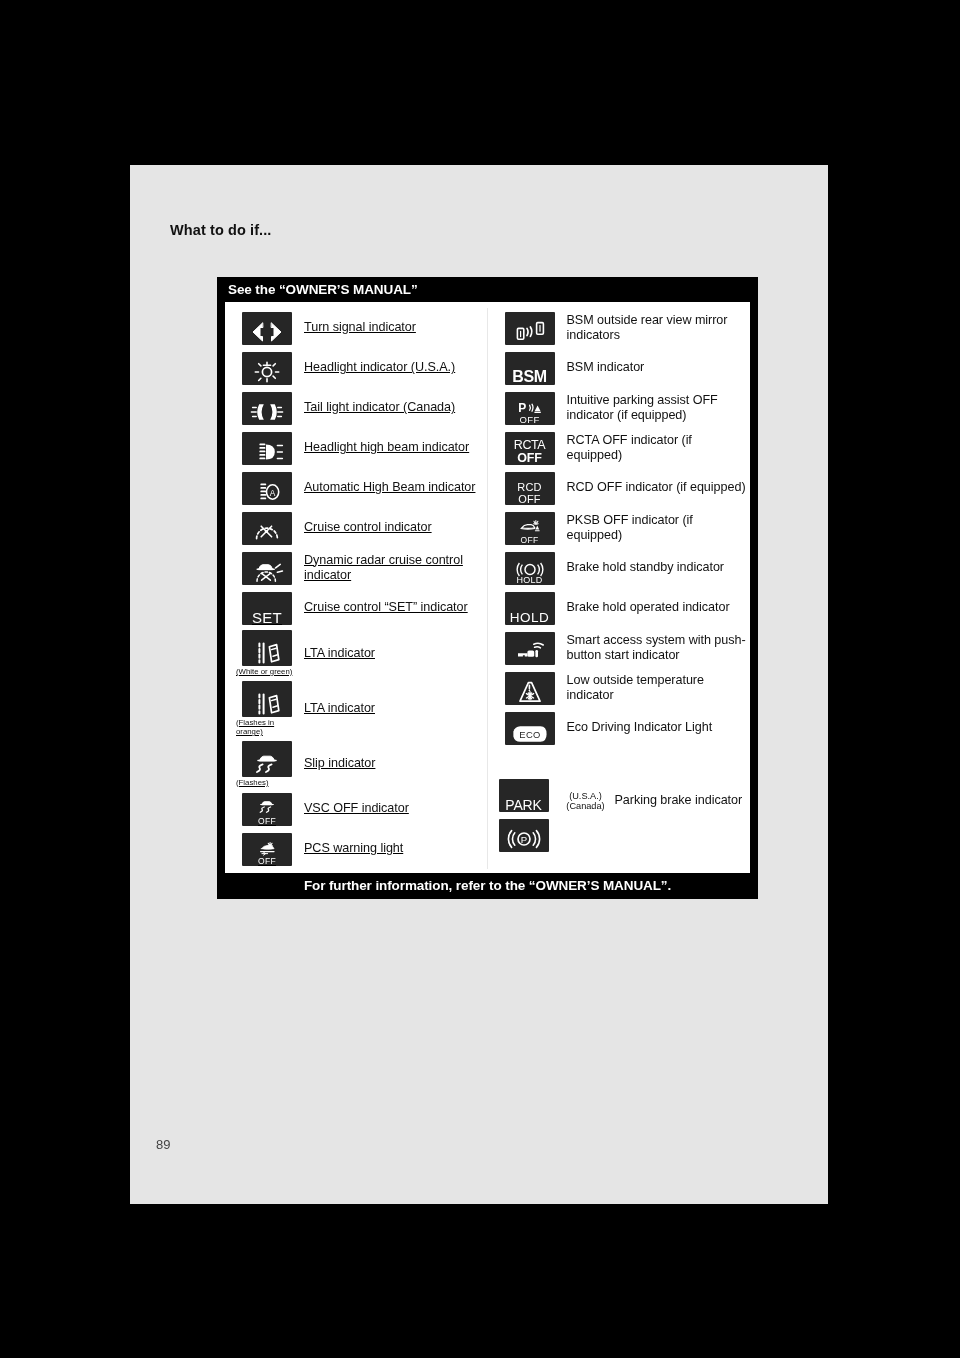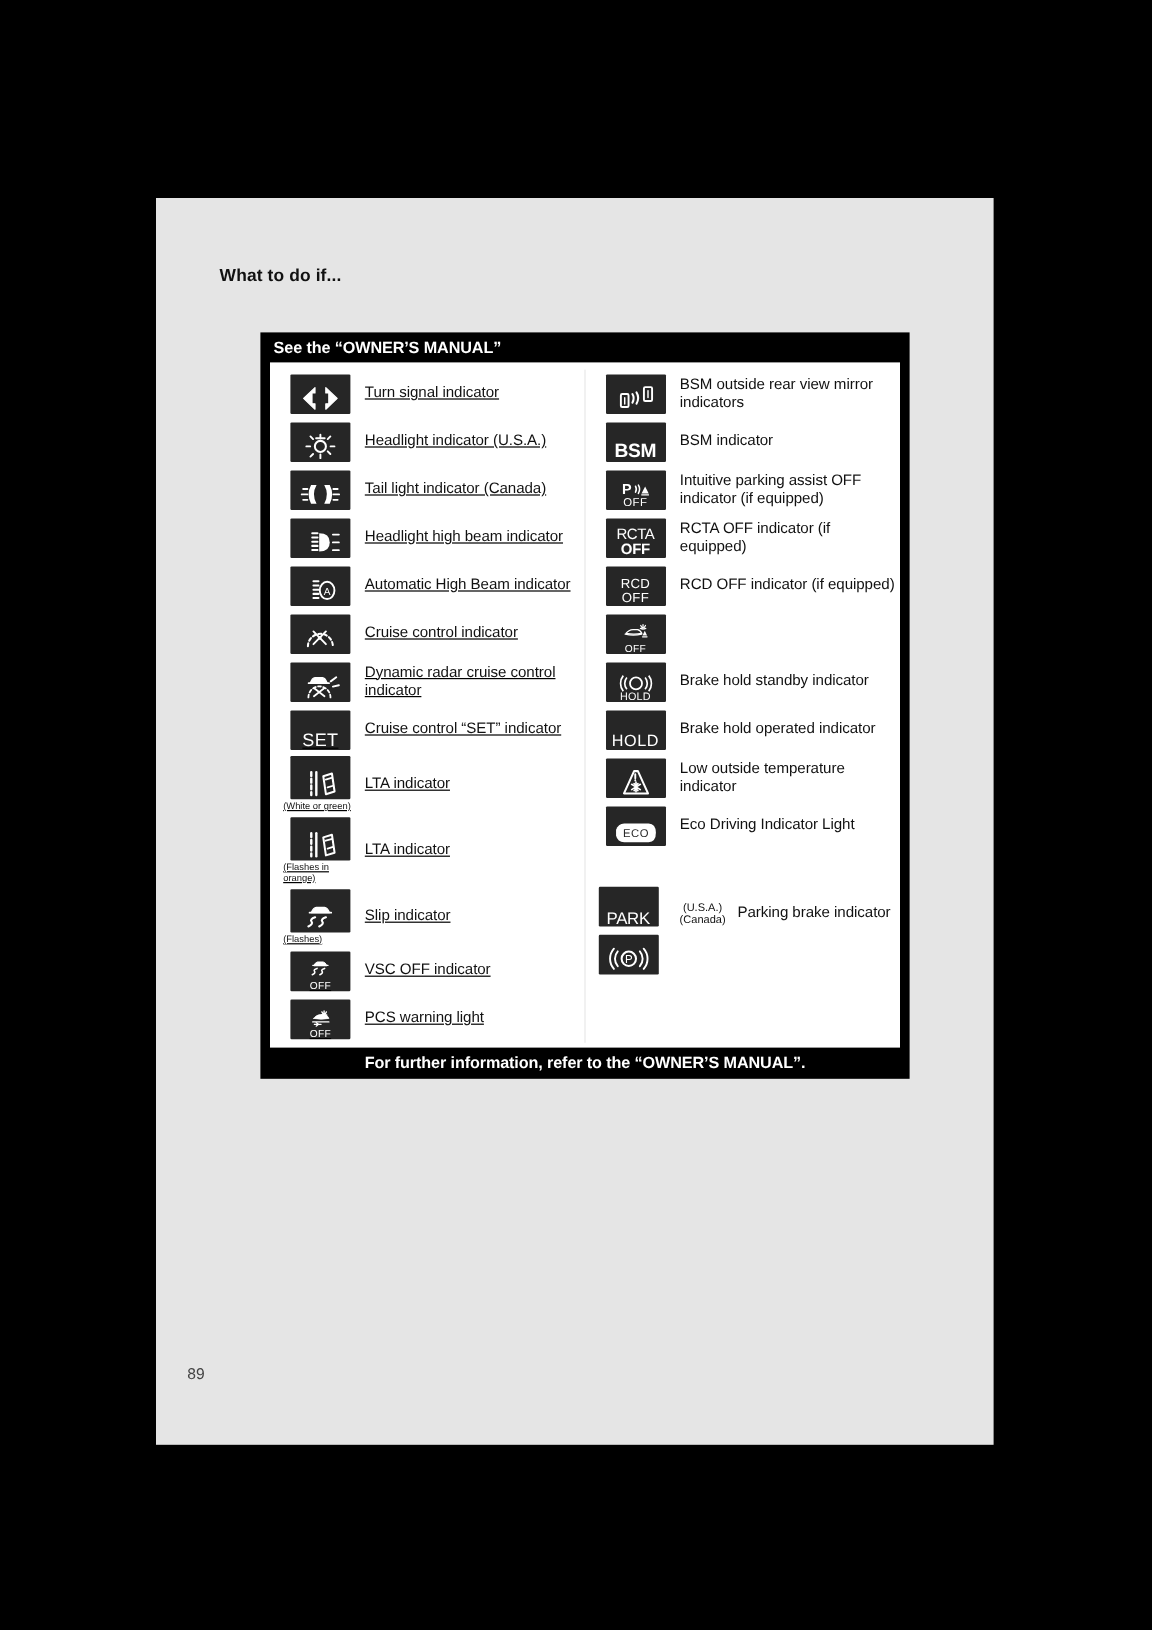--- a/index.html
+++ b/index.html
@@ -16,21 +16,21 @@
   #page {
     position: absolute;
     left: 130px; top: 165px;
     width: 698px; height: 1039px;
     background: #e5e5e5;
   }
 
   
   #running-head {
     position: absolute;
-    left: 53px; top: 57px;
+    left: 40px; top: 57px;
     font-size: 14.5px;
     font-weight: bold;
     color: #111;
     letter-spacing: .1px;
   }
 
   
   #page-number {
     position: absolute;
     left: 26px; top: 972px;
@@ -414,20 +414,21 @@
                       <path d="M8.6 13.4 q3-4 8-4.3 h5 q3.2 .3 5 4.3 q-9 1.8 -18 0 z" fill="none" stroke="#fff" stroke-width="1.6"></path>
                       <path d="M7.6 14.4 q9 2 19 0" fill="none" stroke="#fff" stroke-width="1.5"></path>
                       <path d="M28 3.4 v4.2 M25.4 4.4 l1.4 2.4 M30.8 4.4 l-1.4 2.4 M25 7.8 l2.5 .8 M31.2 7.8 l-2.5 .8" stroke="#fff" stroke-width="1.4"></path>
                       <path d="M30 10.4 l2.6 5.4 h-5.2 z" fill="#fff" stroke="none"></path>
                       <path d="M27.4 17.4 h5.2" stroke="#fff" stroke-width="1.4"></path>
                     </svg>
                     <span class="tx tx-offs" style="margin-top:-1px;">OFF</span>
                   </span>
                 </div>
               </div>
+              <div class="label">PKSB OFF indicator (if equipped)</div>
             </div>
             <div class="row">
               <div class="ico-wrap">
                 <div class="ico">
                   <span class="tx-stack" style="gap:0;">
                     <svg width="28" height="15" viewBox="0 0 28 15">
                       <circle cx="14" cy="7.5" r="5" fill="none" stroke="#fff" stroke-width="1.5"></circle>
                       <path d="M6.4 2.6 A7.6 7.6 0 0 0 6.4 12.4" fill="none" stroke="#fff" stroke-width="1.4"></path>
                       <path d="M3.4 1 A10.4 10.4 0 0 0 3.4 14" fill="none" stroke="#fff" stroke-width="1.4"></path>
                       <path d="M21.6 2.6 A7.6 7.6 0 0 1 21.6 12.4" fill="none" stroke="#fff" stroke-width="1.4"></path>
@@ -444,20 +445,34 @@
                 <div class="ico">
                   <span class="tx" style="font-size:13.5px;letter-spacing:.5px;">HOLD</span>
                 </div>
               </div>
               <div class="label">Brake hold operated indicator</div>
             </div>
             <div class="row">
               <div class="ico-wrap">
                 <div class="ico">
                   <svg viewBox="0 0 40 26" width="40" height="26" fill="none" stroke="#fff" stroke-width="1.6" stroke-linecap="round" stroke-linejoin="round">
+                    <path d="M8 14.2 h9.4 v3.4 h-2.6 v-1.4 h-1.9 v1.4 H8 z" fill="#fff" stroke="none"></path>
+                    <rect x="17.4" y="11.4" width="6.8" height="6.4" rx="1.6" fill="#fff" stroke="none"></rect>
+                    <rect x="25.4" y="11" width="2.6" height="7.2" rx="1.2" fill="#fff" stroke="none"></rect>
+                    <path d="M24.6 8.2 q3.2-1.2 5.8 .6" fill="none" stroke="#fff" stroke-width="1.6"></path>
+                    <path d="M23.8 5.2 q5-2.2 9.4 .8" fill="none" stroke="#fff" stroke-width="1.6"></path>
+                  </svg>
+                </div>
+              </div>
+              <div class="label">Smart access system with push-button start indicator</div>
+            </div>
+            <div class="row">
+              <div class="ico-wrap">
+                <div class="ico">
+                  <svg viewBox="0 0 40 26" width="40" height="26" fill="none" stroke="#fff" stroke-width="1.6" stroke-linecap="round" stroke-linejoin="round">
                     <path d="M18.4 3.6 L10 22.2 h20 L21.6 3.6 z" fill="none" stroke="#fff" stroke-width="1.7"></path>
                     <path d="M19.4 6.2 v3.4 M19.4 11.2 v.2" stroke="#fff" stroke-width="1.6"></path>
                     <g stroke="#fff" stroke-width="1.4">
                       <path d="M20 12.8 v8 M16.4 14.6 l7.2 4.4 M23.6 14.6 l-7.2 4.4"></path>
                       <path d="M18.4 14 l1.6 1.4 l1.6-1.4 M18.4 19.8 l1.6-1.4 l1.6 1.4"></path>
                     </g>
                   </svg>
                 </div>
               </div>
               <div class="label">Low outside temperature indicator</div>

